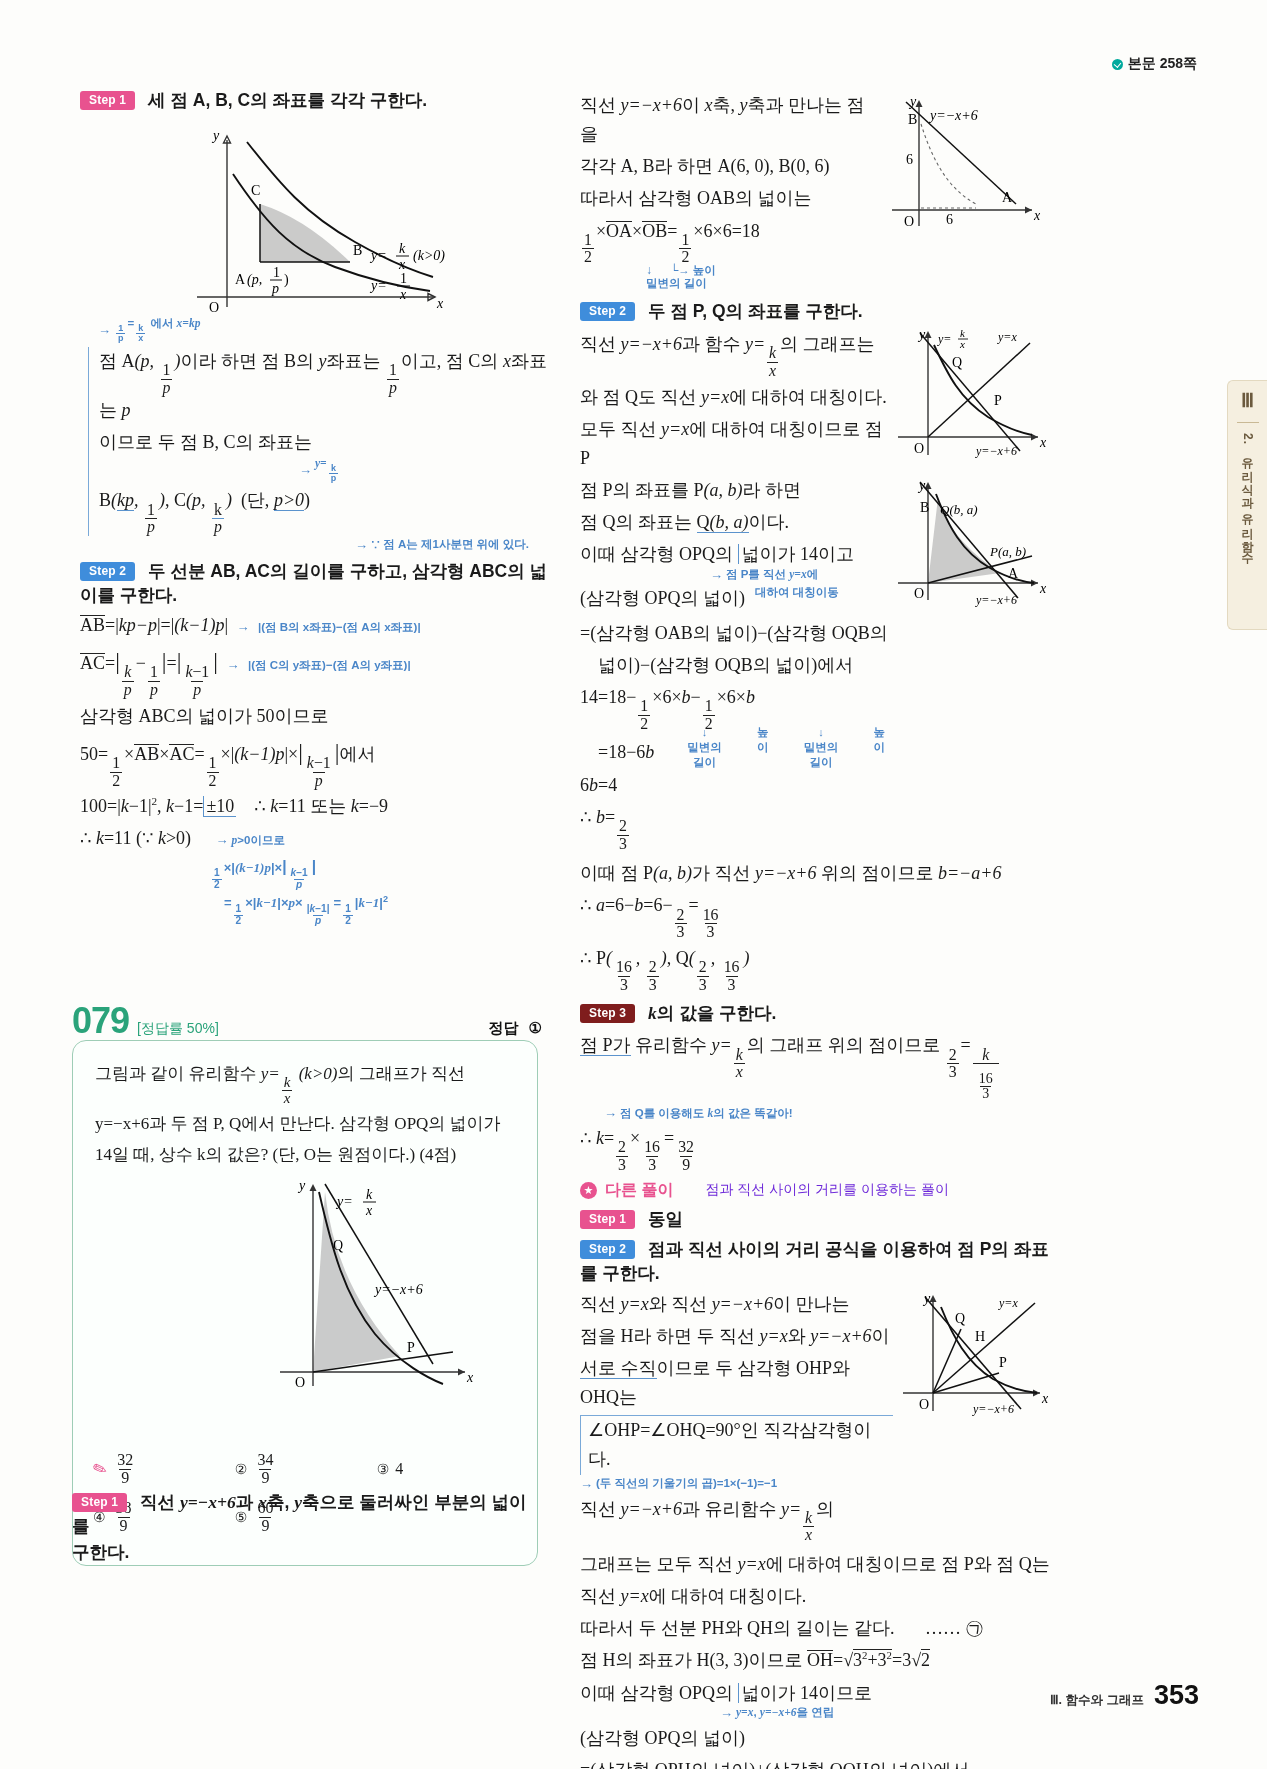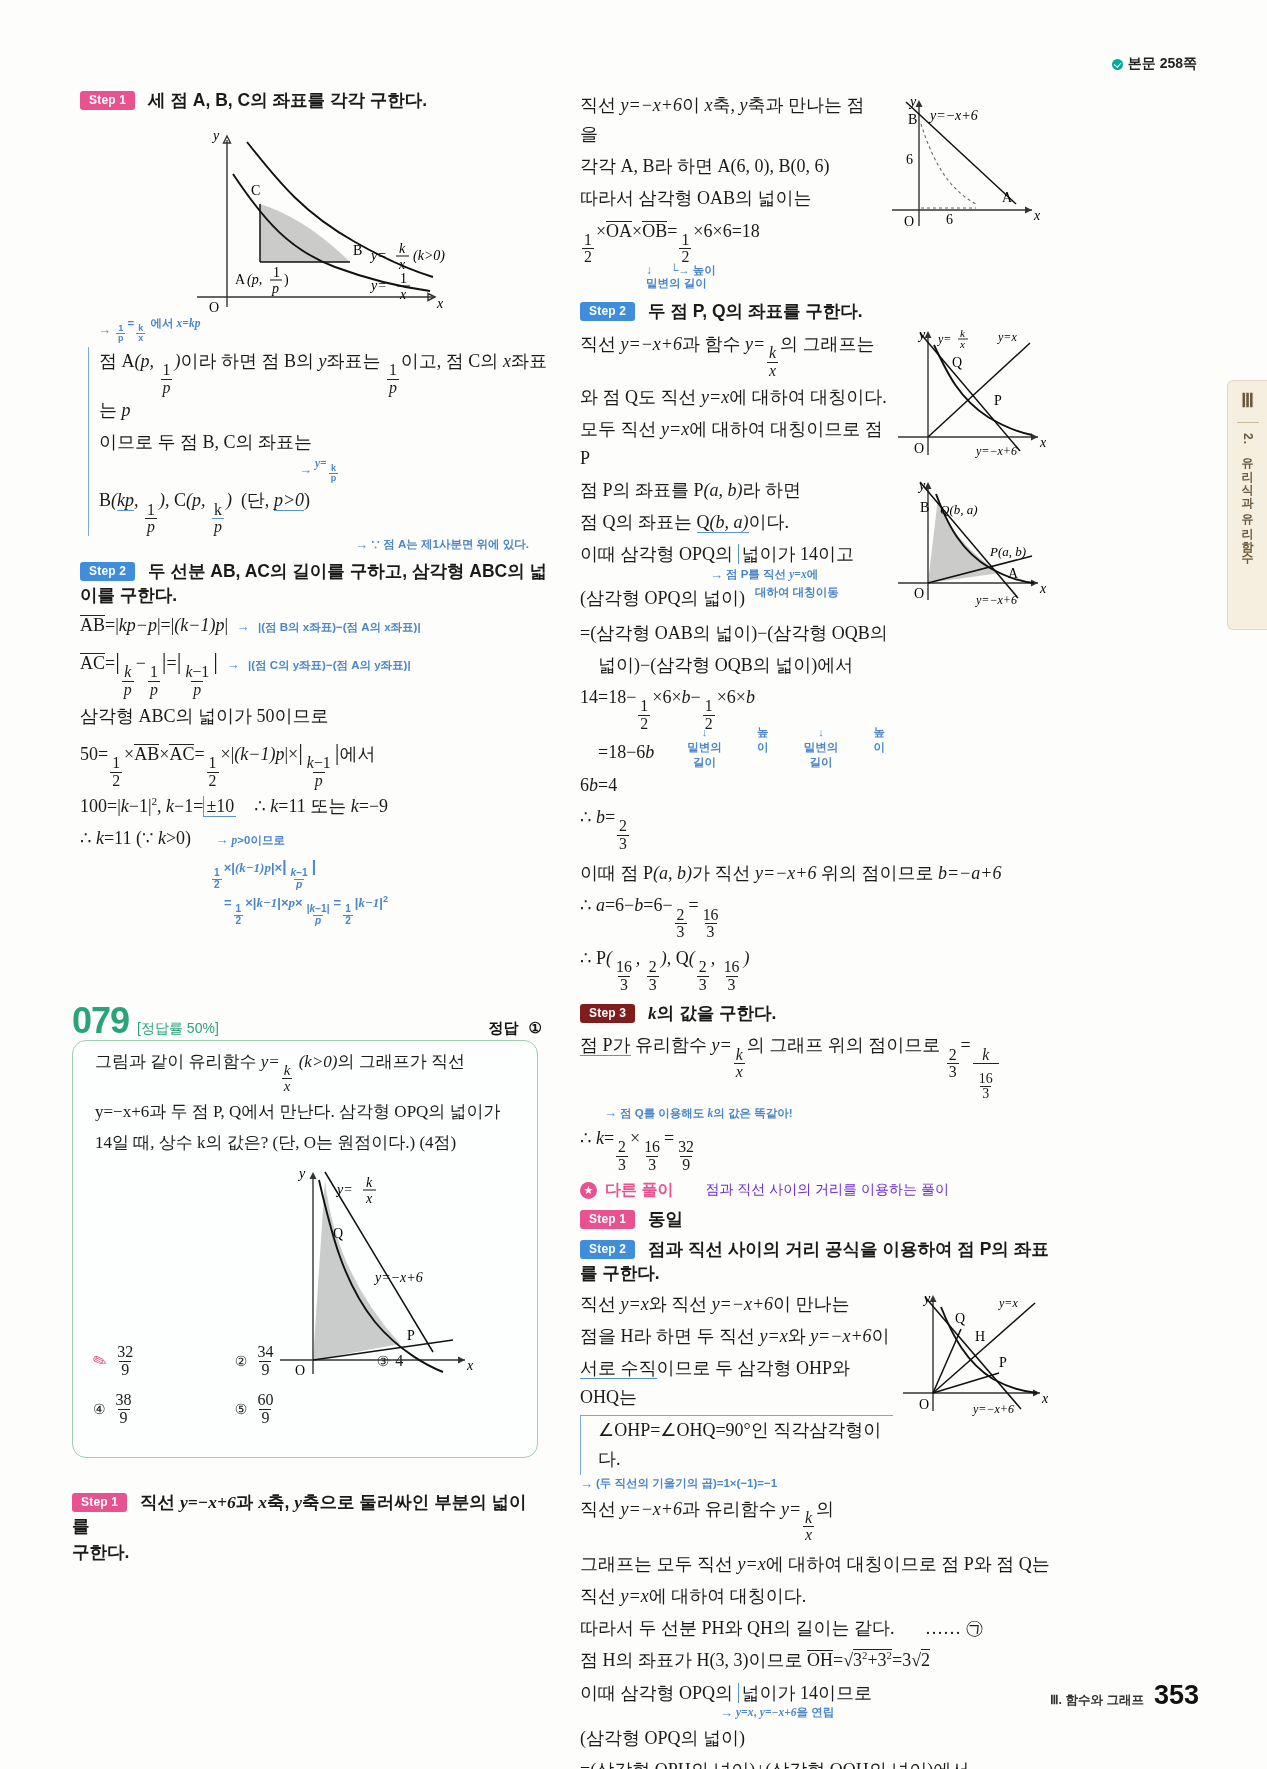--- a/index.html
+++ b/index.html
@@ -84,23 +84,23 @@
   .prob-head { position:absolute; left:72px; top:1000px; width:470px;
                display:flex; align-items:baseline; }
   .prob-num { font-family:"Liberation Sans", sans-serif; font-size:36px;
               font-weight:bold; color:#2aa37a; letter-spacing:-1px; }
   .prob-rate{ font-family:"Liberation Sans", sans-serif; font-size:14px;
               color:#2aa37a; margin-left:8px; }
   .prob-ans { margin-left:auto; font-family:"Liberation Sans", sans-serif;
               font-size:15px; font-weight:bold; color:#111; }
 
   .prob-box {
-    position:absolute; left:72px; top:1040px; width:466px; height:418px;
+    position:absolute; left:72px; top:1040px; width:466px; height:526px;
     border:1.6px solid #9ecdb6; border-radius:14px; background:#fcfffd;
-    padding:4px 22px;
+    padding:16px 22px;
   }
 
   .choices { position:absolute; left:20px; right:18px; bottom:16px;
              display:flex; flex-wrap:wrap; font-size:16px; }
   .choice { width:33.3%; display:flex; align-items:center; gap:6px;
             margin-bottom:14px; }
   .cnum { font-size:14px; }
   .pen { color:#e8528f; font-size:17px; transform:rotate(-20deg); display:inline-block;}
 
   
@@ -640,21 +640,21 @@
     <div class="lead" style="margin-top:6px">
       <span class="step step-blue">Step 2</span>
       <span style="margin-left:8px">점과 직선 사이의 거리 공식을 이용하여 점 P의 좌표를 구한다.</span>
     </div>
 
     <div class="row" style="margin-top:2px">
       <div style="width:315px">
         <div class="line">직선 <span class="mth">y=x</span>와 직선 <span class="mth">y=−x+6</span>이 만나는</div>
         <div class="line">점을 H라 하면 두 직선 <span class="mth">y=x</span>와 <span class="mth">y=−x+6</span>이</div>
         <div class="line"><span class="ul-blue">서로 수직</span>이므로 두 삼각형 OHP와 OHQ는</div>
-        <div class="line bluebox" style="padding-left:17px">∠OHP=∠OHQ=90°인 직각삼각형이다.</div>
+        <div class="line bluebox" style="padding-left:7px">∠OHP=∠OHQ=90°인 직각삼각형이다.</div>
         <div class="arrow-note" style="margin-top:-2px">
           <span class="bluearr">→</span>
           <span class="note">(두 직선의 기울기의 곱)=1×(−1)=−1</span>
         </div>
         <div class="line">직선 <span class="mth">y=−x+6</span>과 유리함수 <span class="mth">y=</span><span class="frac">
               <span class="n"><i>k</i></span>
               <span class="d"><i>x</i></span>
             </span>의</div>
       </div>
       <div style="margin-left:2px;margin-top:6px">

